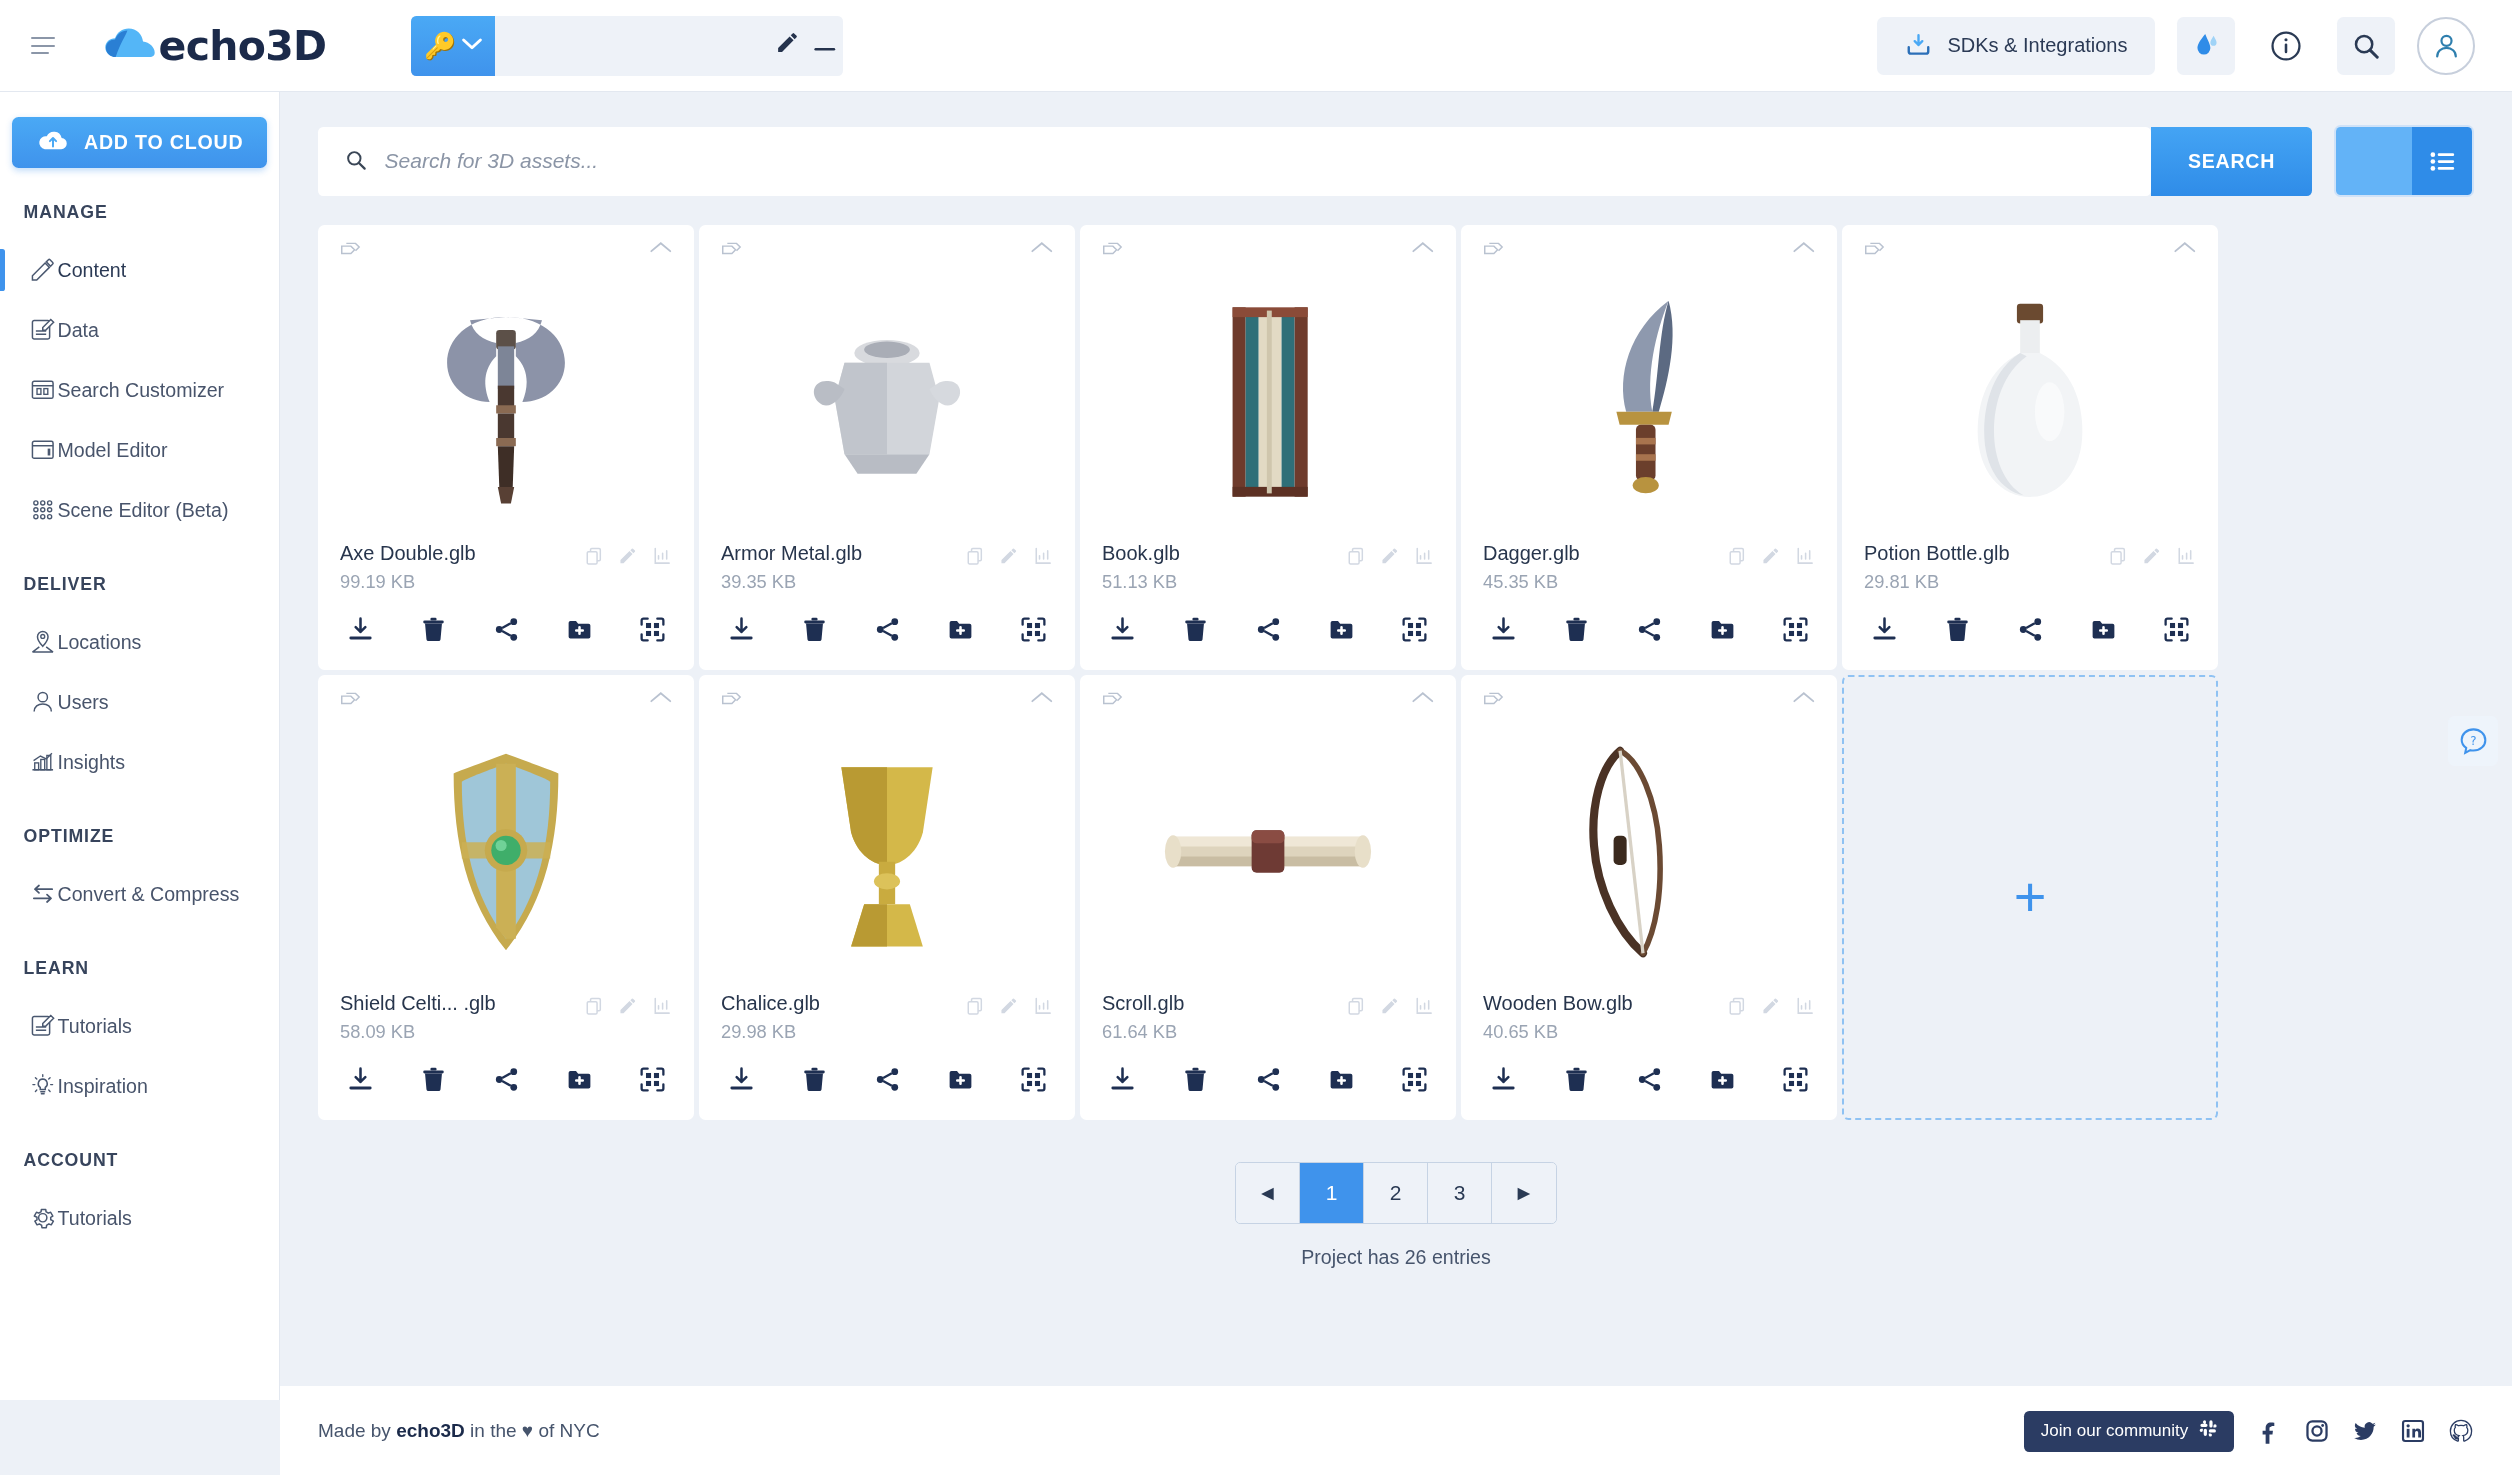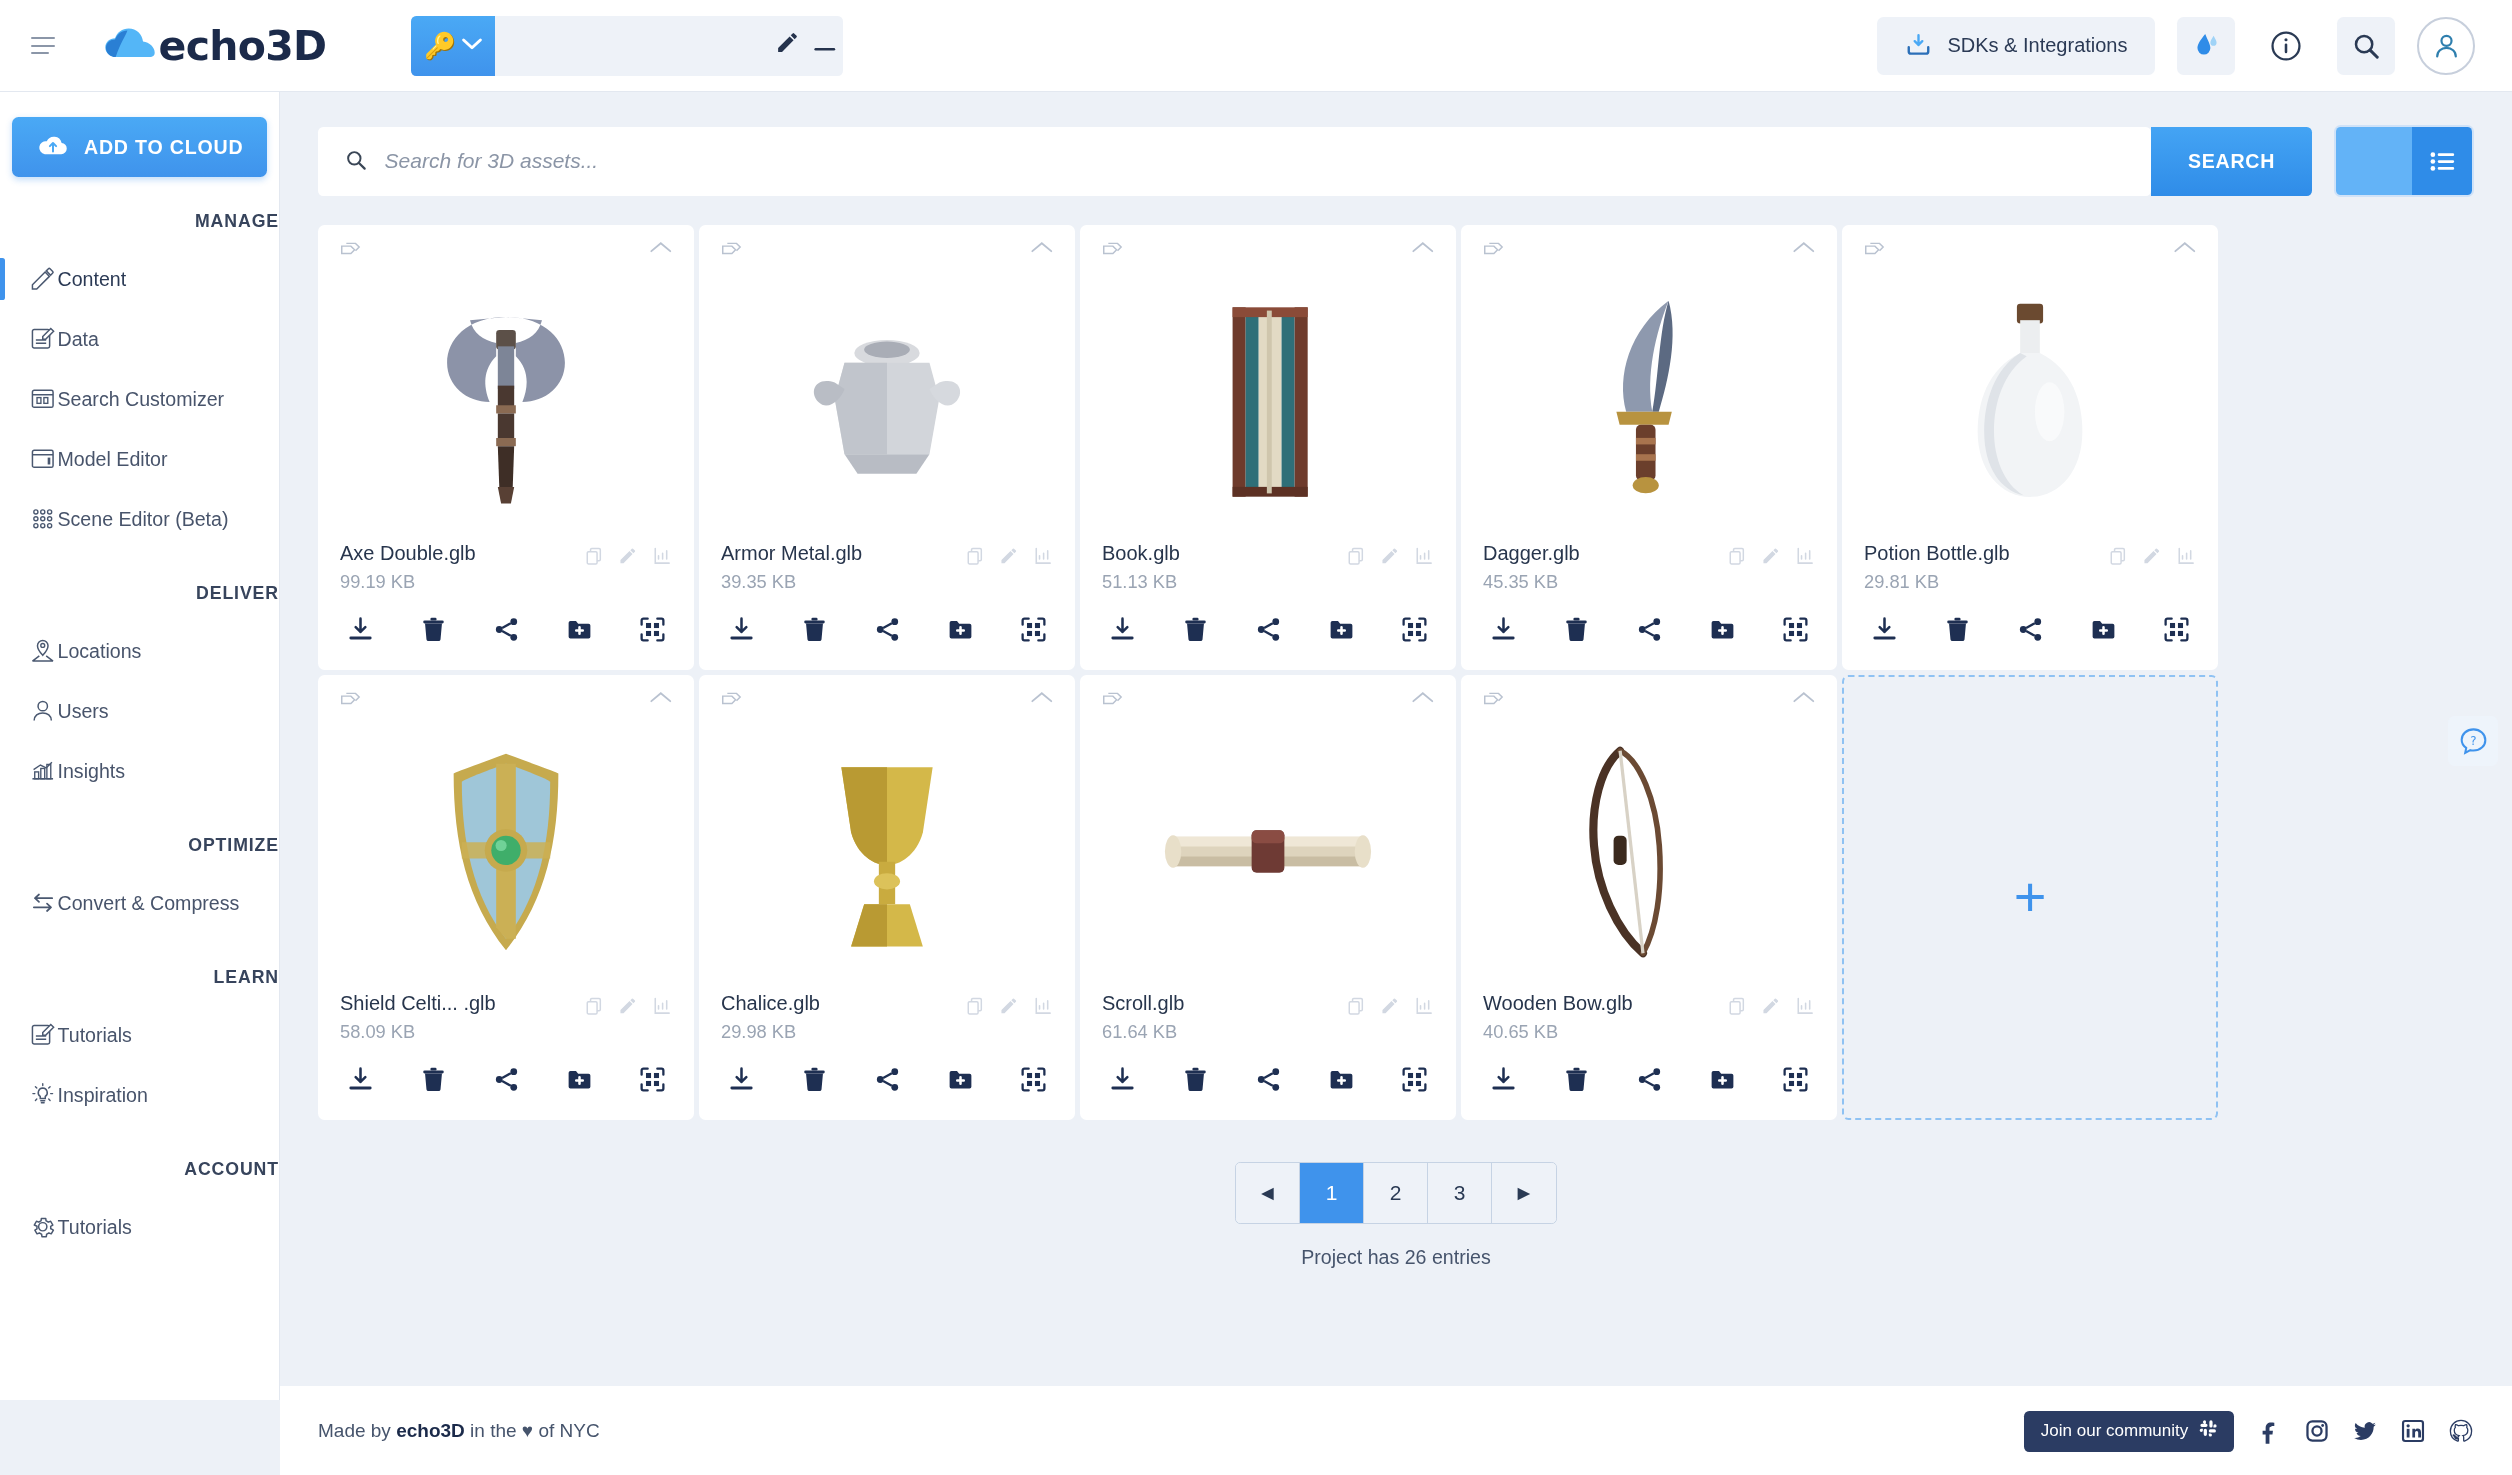--- a/index.html
+++ b/index.html
@@ -54,29 +54,29 @@
   .icon-sq.tint { background: #eef2f8; }
   .round-btn { width: 58px; height: 58px; border-radius: 50%; border: 2px solid #c7cfdc;
     display: flex; align-items: center; justify-content: center; cursor: pointer; }
 
   
   .sidebar {
     position: absolute; top: 92px; left: 0; width: 280px; height: 1308px;
     background: #ffffff; border-right: 0.7px solid #e3e8f0; padding-top: 25px;
   }
   .add-cloud {
-    margin: 0 auto; width: 255px; height: 60px; border-radius: 6.5px;
+    margin: 0 auto; width: 255px; height: 51px; border-radius: 6.5px;
     background: linear-gradient(180deg,#4aa9f5,#3f93ec);
     display: flex; align-items: center; justify-content: center; gap: 14.4px;
     color: #fff; font-size: 19.6px; font-weight: 700; letter-spacing: 0.8px; cursor: pointer;
     box-shadow: 0 2.6px 6.5px rgba(63,147,236,.3);
   }
   .nav-section { margin-top: 34px; }
   .nav-head { padding-left: 23.6px; font-size: 17.7px; font-weight: 700; color: #37445c;
-    letter-spacing: 0.9px; margin-bottom: 17px; text-align: right; }
+    letter-spacing: 0.9px; margin-bottom: 17px; }
   .nav-item { display: flex; align-items: center; height: 60px; padding-left: 27.5px;
     cursor: pointer; position: relative; }
   .nav-item .label { font-size: 19.6px; color: #48546b; }
   .nav-item.active::before { content:""; position:absolute; left:0; top:9.2px; bottom:9.2px;
     width: 5.2px; background: #3f93ec; border-radius: 0 2.6px 2.6px 0; }
   .nav-item.active .label { color: #2b3a55; }
   .nav-ico { width: 30px; height: 30px; display:flex; align-items:center; justify-content:center; }
 
   
   .main { position: absolute; top: 92px; left: 280px; width: 2232px; height: 1000px;

